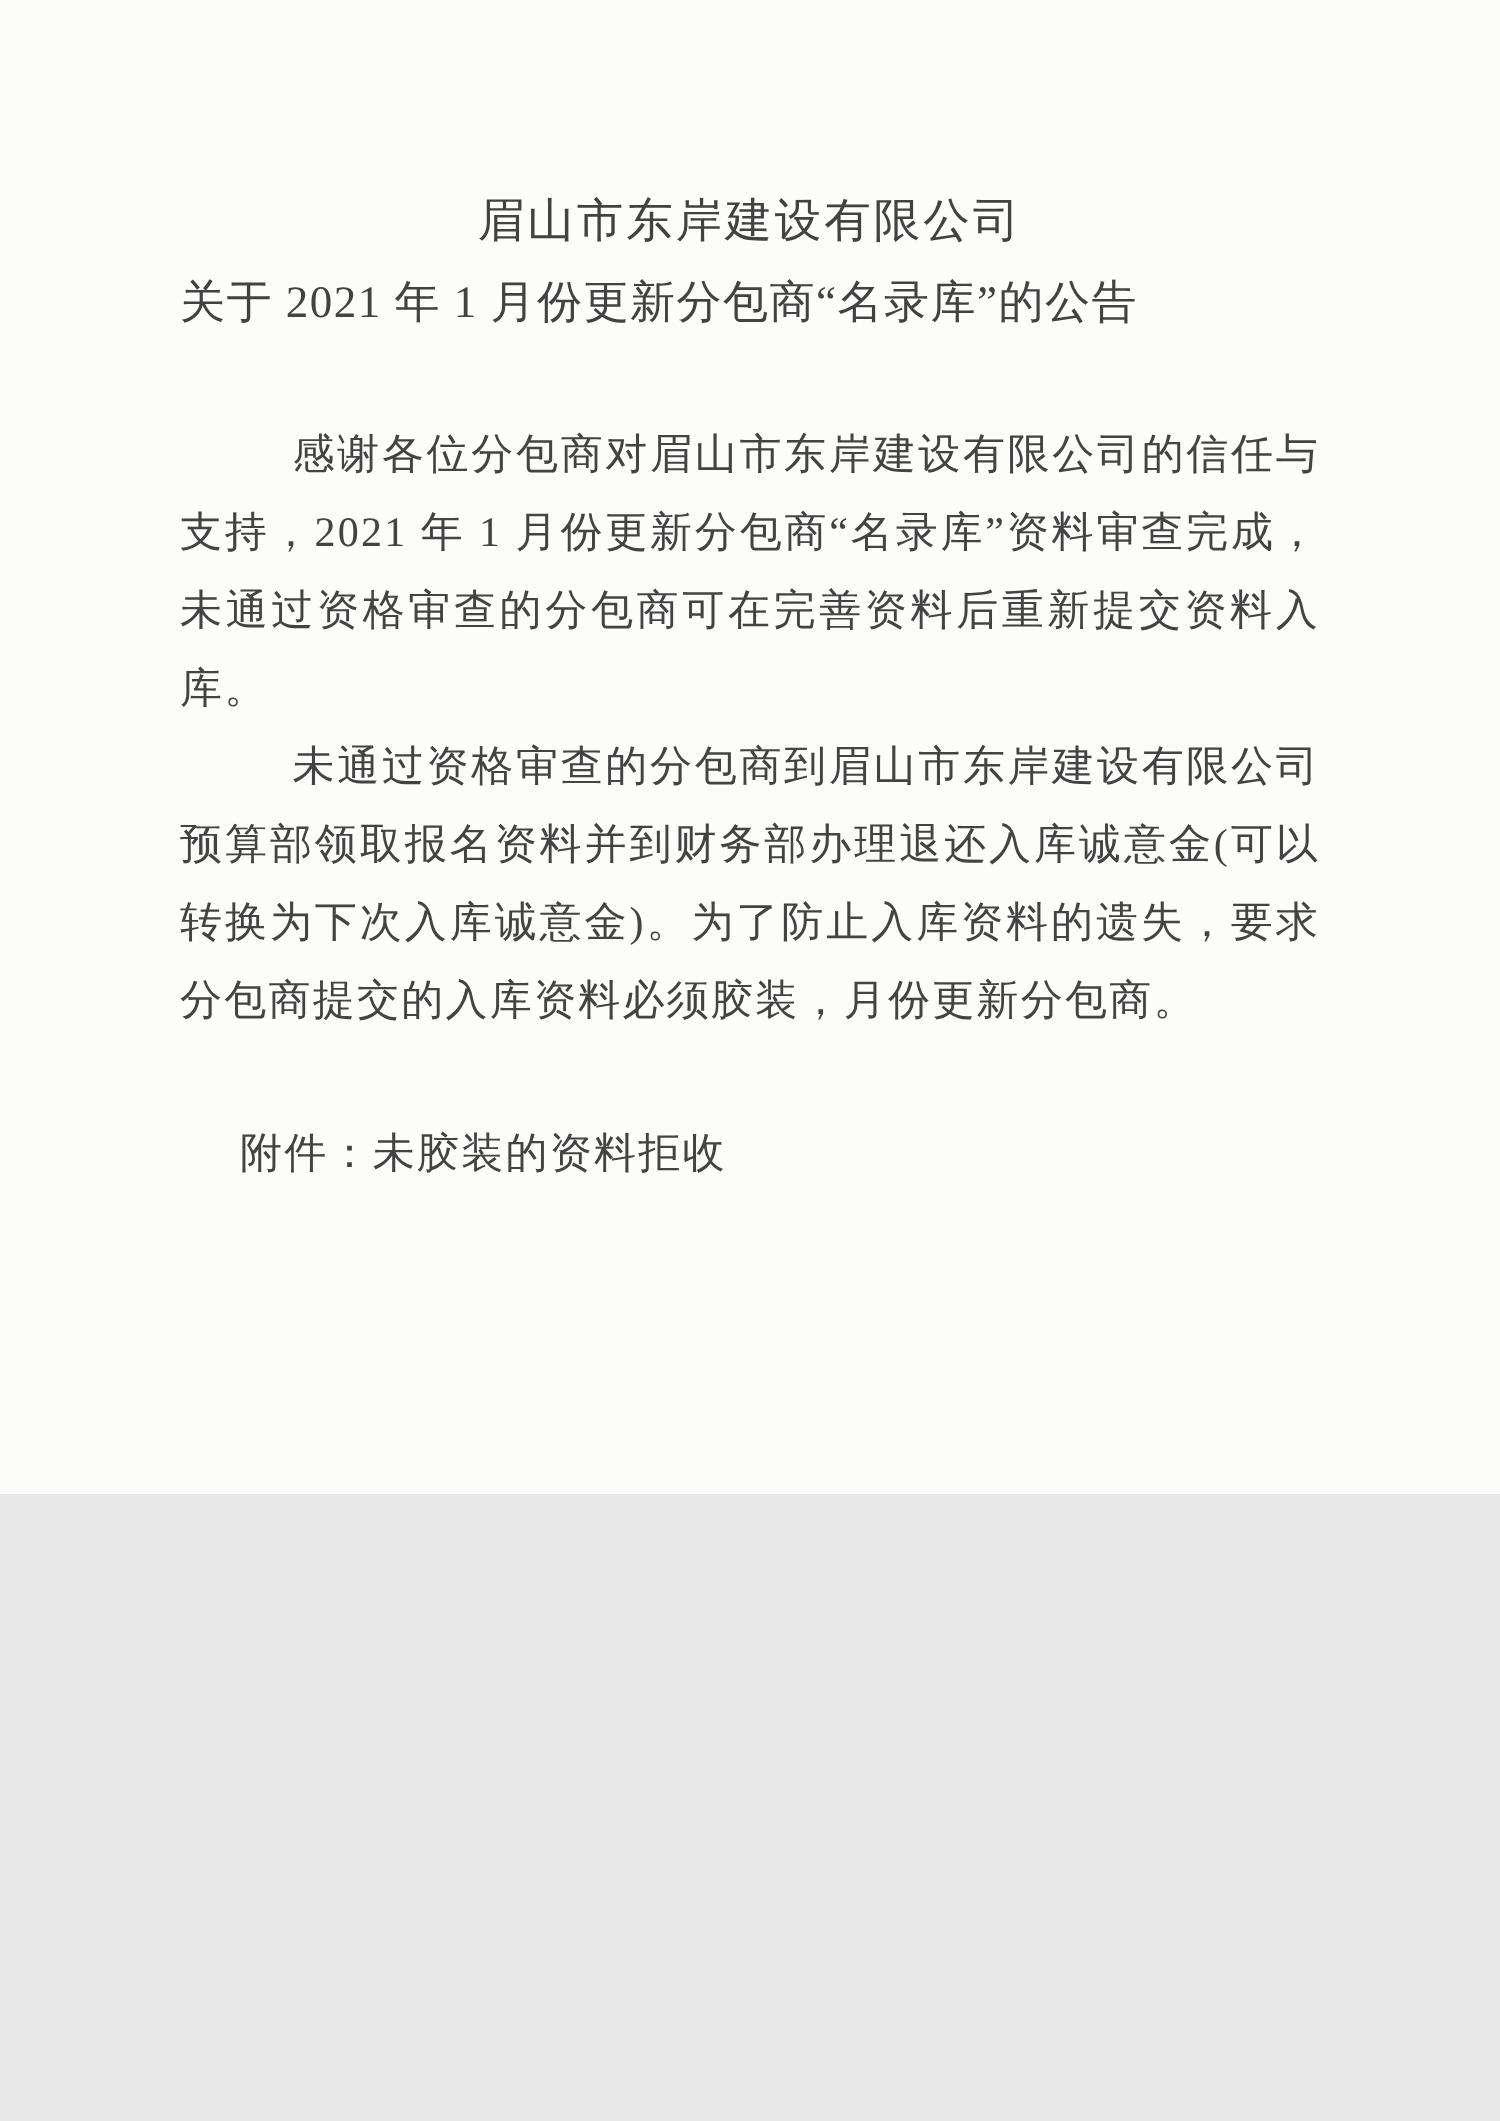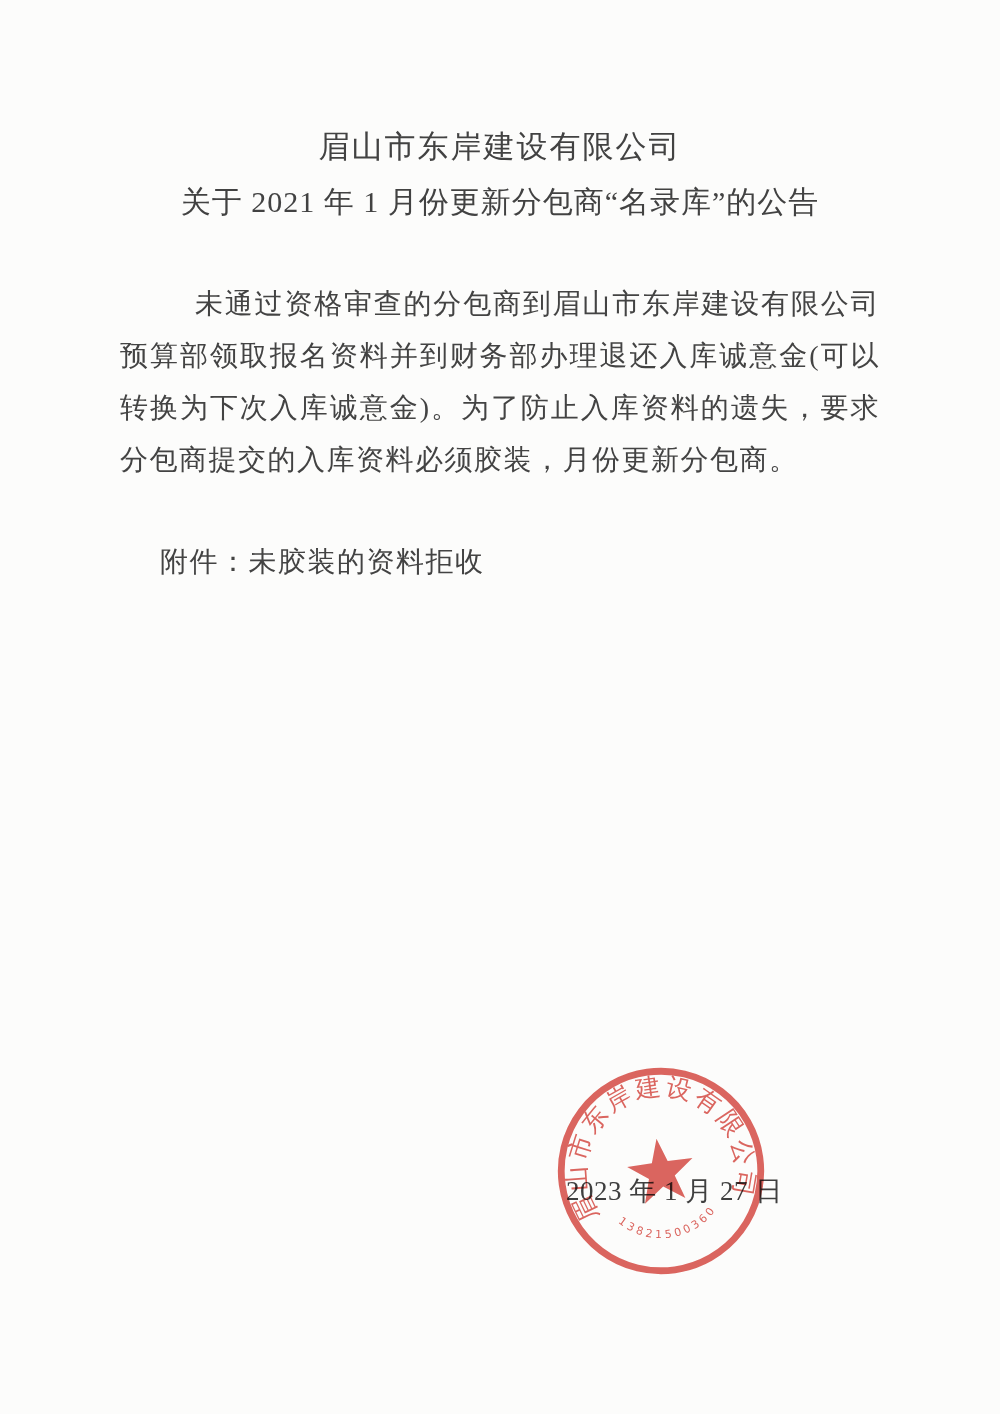--- a/index.html
+++ b/index.html
@@ -4,42 +4,42 @@
 <style>
   html, body {
     margin: 0;
     padding: 0;
     background: #e8e8e8;
     font-family: "Liberation Serif", "DejaVu Serif", serif;
   }
   .page {
     position: relative;
     width: 1000px;
-    height: 1414px;
+    height: 996px;
     margin: 0 auto;
     background: #fcfcfb;
     color: #3d3d3d;
     overflow: hidden;
     box-sizing: border-box;
     padding: 128px 120px 0 120px;
   }
   .doc-title {
     margin: 0;
     font-size: 31px;
     font-weight: normal;
     text-align: center;
     letter-spacing: 2px;
     line-height: 38px;
     color: #424242;
   }
   .doc-subtitle {
     margin: 17px 0 0 0;
     font-size: 30px;
     font-weight: normal;
-    text-align: center;
+    text-align: left;
     letter-spacing: 1px;
     line-height: 38px;
     color: #424242;
   }
   .body-block {
     margin-top: 57px;
   }
   .body-para {
     margin: 0;
     font-size: 28px;
@@ -110,20 +110,21 @@
 </head>
 <body>
 
 <div class="page">
 
   <h1 class="doc-title">眉山市东岸建设有限公司</h1>
 
   <h2 class="doc-subtitle">关于 2021 年 1 月份更新分包商“名录库”的公告</h2>
 
   <div class="body-block">
+    <p class="body-para">感谢各位分包商对眉山市东岸建设有限公司的信任与支持，2021 年 1 月份更新分包商“名录库”资料审查完成，未通过资格审查的分包商可在完善资料后重新提交资料入库。</p>
     <p class="body-para">未通过资格审查的分包商到眉山市东岸建设有限公司预算部领取报名资料并到财务部办理退还入库诚意金(可以转换为下次入库诚意金)。为了防止入库资料的遗失，要求分包商提交的入库资料必须胶装，月份更新分包商。</p>
 
     <p class="attachment">附件：未胶装的资料拒收</p>
   </div>
 
 
   <div class="sig-date">2023 年 1 月 27 日</div>
 
   <div class="stamp">
     <svg viewBox="0 0 200 200" aria-hidden="true">

